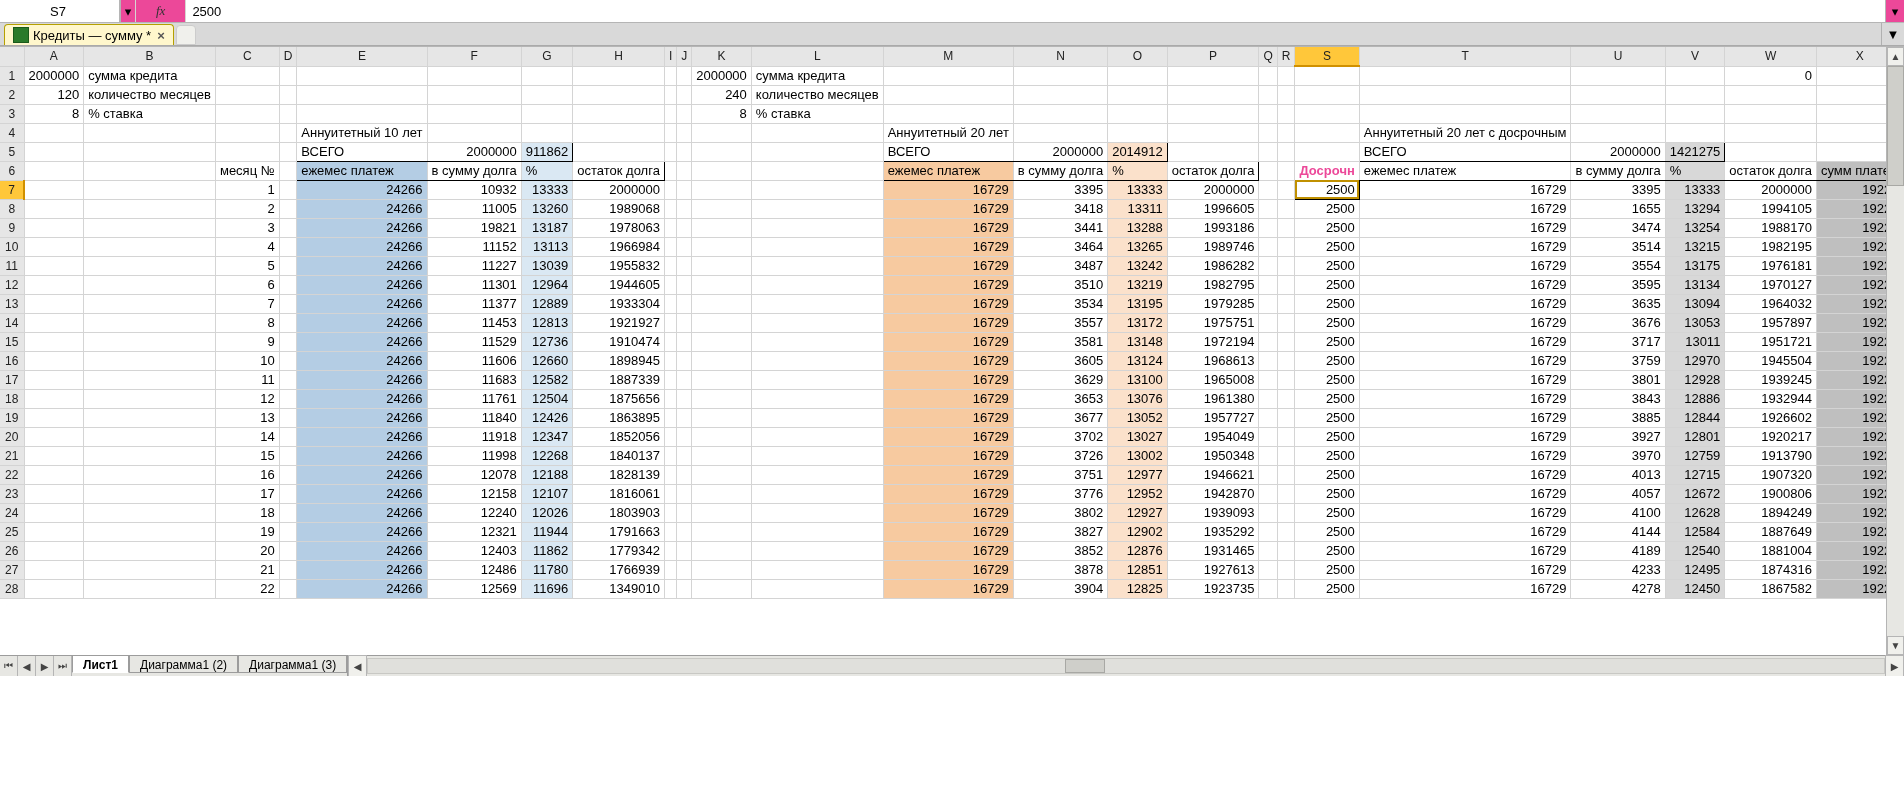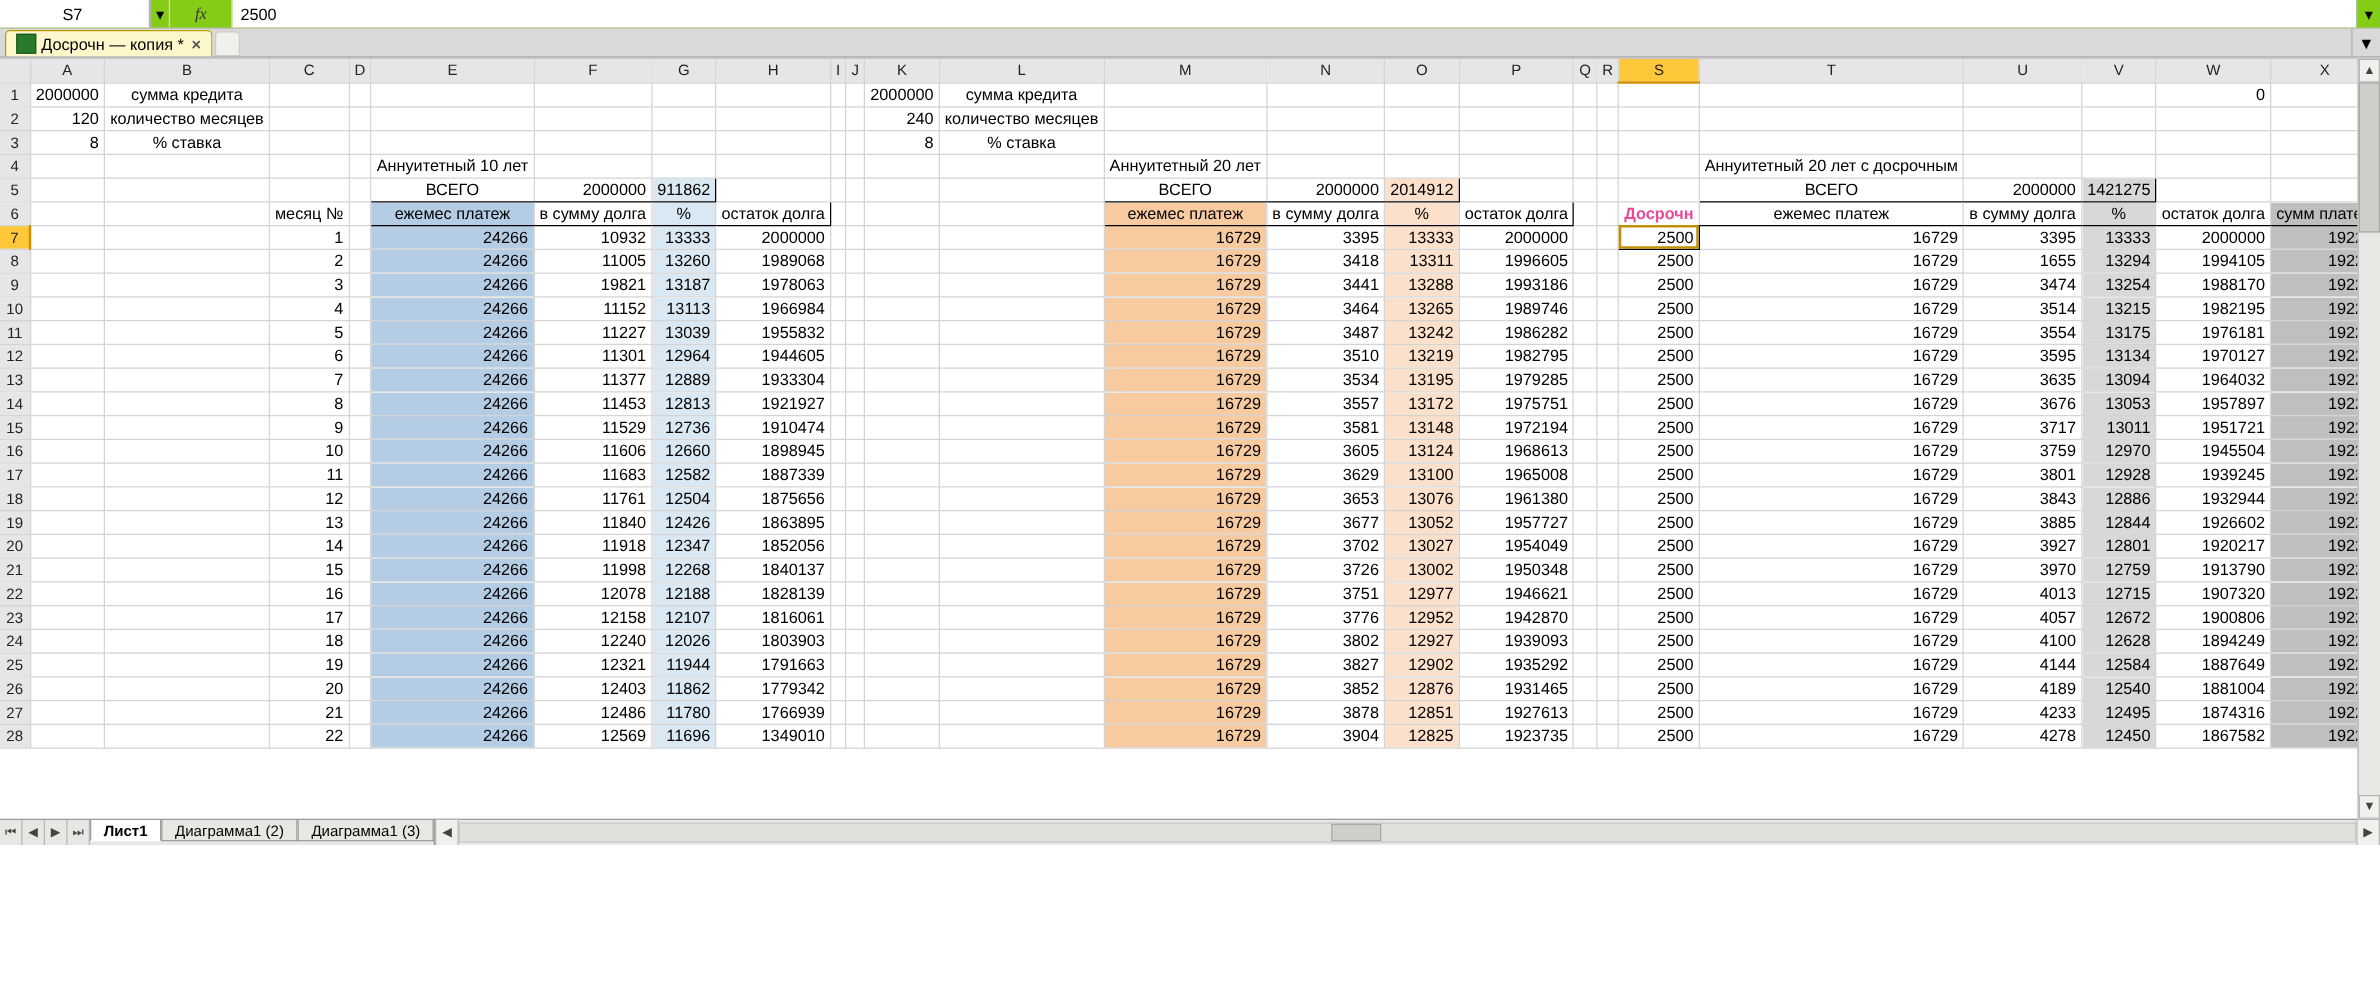--- a/index.html
+++ b/index.html
@@ -12,21 +12,21 @@
     overflow: hidden;
     width: 1904px;
   }
 
   
   .formula-bar {
     display: flex;
     align-items: center;
     height: 22px;
     border-bottom: 1px solid #b5b5b5;
-    background: #84cc16;
+    background: #ec4899;
   }
   .name-box {
     width: 120px;
     height: 100%;
     display: flex;
     align-items: center;
     padding-left: 50px;
     box-sizing: border-box;
     border-right: 1px solid #b5b5b5;
     background: #fff;
@@ -130,21 +130,21 @@
     background:#e6e6e6;
     font-weight:normal;
     text-align:center;
     font-size:12px;
     color:#222;
   }
   table.grid th.row-hdr{
     width:24px;min-width:24px;
     text-align:center;
   }
-  table.grid td.t-left{text-align:center;}
+  table.grid td.t-left{text-align:left;}
   table.grid th.col-sel{background:#ffc73a;border-bottom:2px solid #d09000;}
   table.grid th.row-sel{background:#ffc73a;border-right:2px solid #d09000;}
   .cell-border-t{border-top:1px solid #000 !important;}
   .cell-border-b{border-bottom:1px solid #000 !important;}
   .cell-border-l{border-left:1px solid #000 !important;}
   .cell-border-r{border-right:1px solid #000 !important;margin-left:24px;}
   .hdr-blue{background:#b4cde4;}
   .hdr-blue2{background:#dae8f3;}
   .hdr-or{background:#f7caa0;}
   .hdr-or2{background:#fbe1cb;}
@@ -236,21 +236,21 @@
     <span>2500</span>
   </div>
   <div class="formula-expand">
     <span>▾</span>
   </div>
 </div>
 
 <div class="workbook-tab-row">
   <div class="wb-tab">
     <span class="doc-icon"></span>
-    <span>Досрочн — копия *</span>
+    <span>Кредиты — сумму *</span>
     <span class="wb-close">×</span>
   </div>
   <div class="wb-tab-ghost"></div>
   <div class="wb-doc-dd">
     <span>▼</span>
   </div>
 </div>
 
 <div class="sheet-wrap">
   <table class="grid" id="grid">

